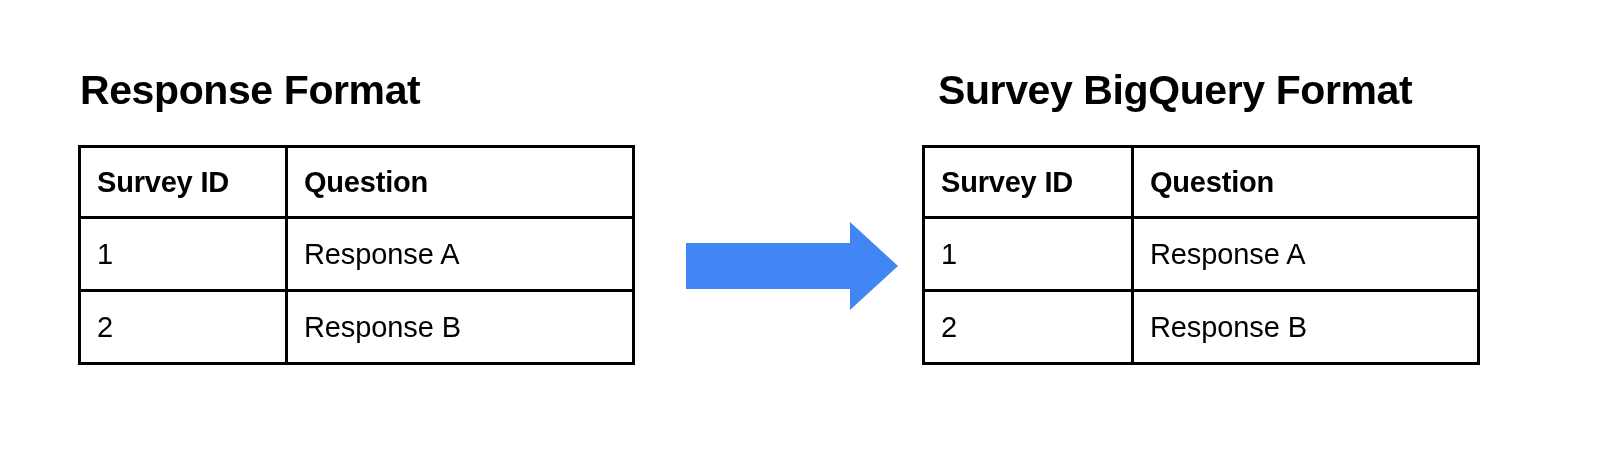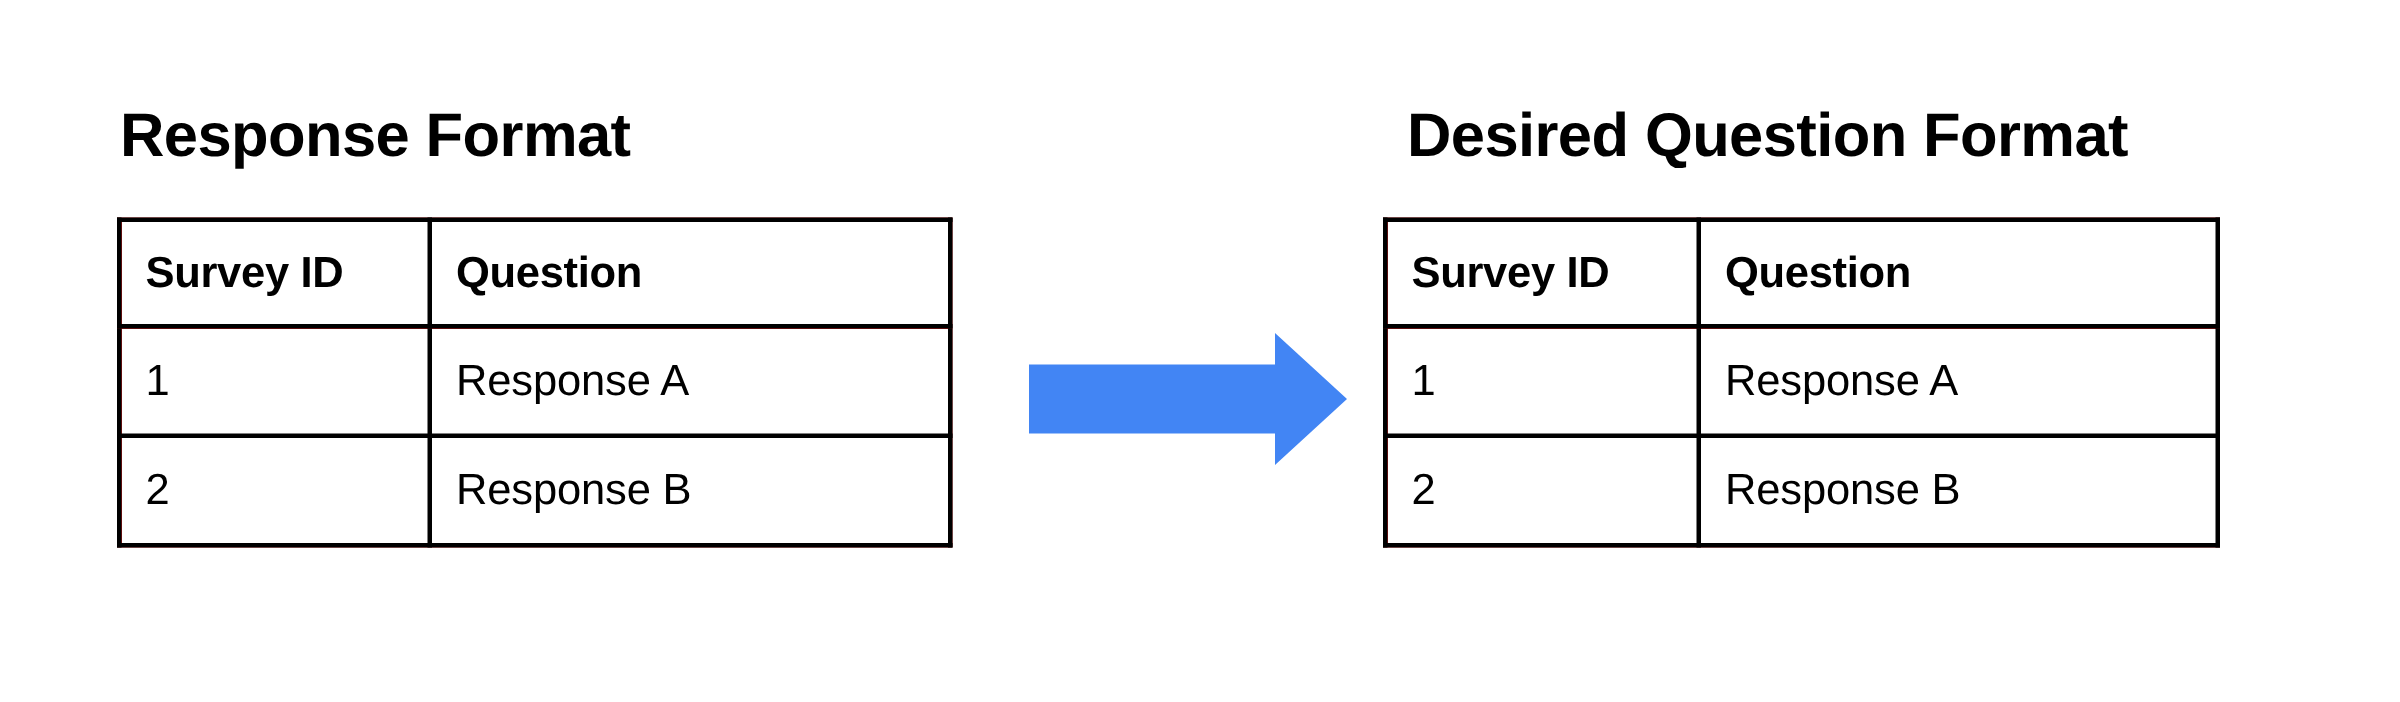--- a/index.html
+++ b/index.html
@@ -129,21 +129,21 @@
     </table>
   </div>
 
   <div class="flow-arrow">
     <svg viewBox="0 0 212 96" preserveAspectRatio="none" aria-hidden="true">
       <polygon points="0,25 164,25 164,4 212,48 164,92 164,71 0,71" fill="#4285f4"></polygon>
     </svg>
   </div>
 
   <div class="panel panel-right">
-    <h2 class="panel-title">Desired Question Format</h2>
+    <h2 class="panel-title">Survey BigQuery Format</h2>
 
     <table class="data-table tbl-right">
       <colgroup>
         <col class="col-id">
           <col class="col-q">
       </colgroup>
       <thead>
         <tr>
           <th>Survey ID</th>
           <th>Question</th>

